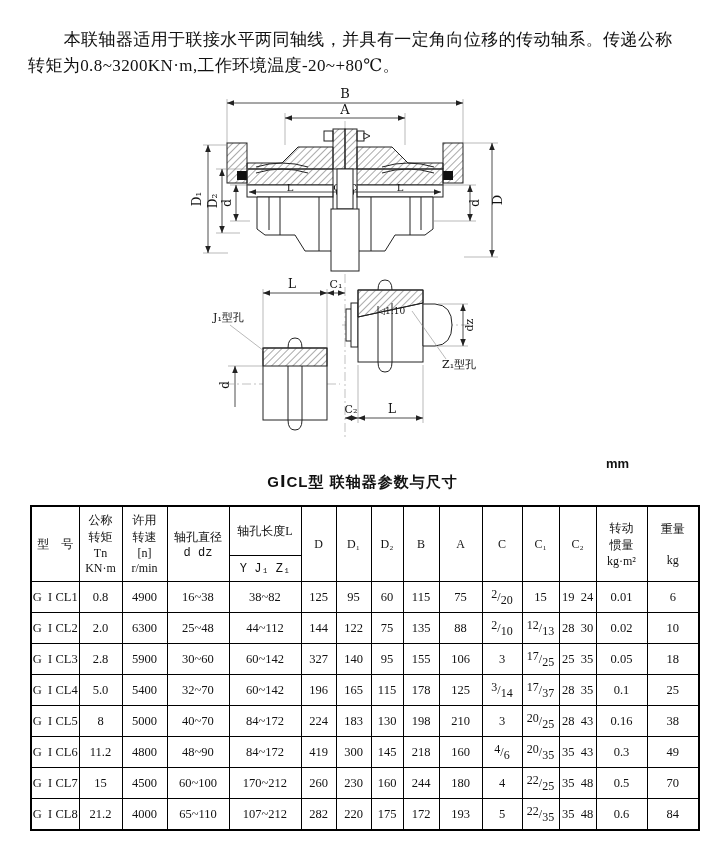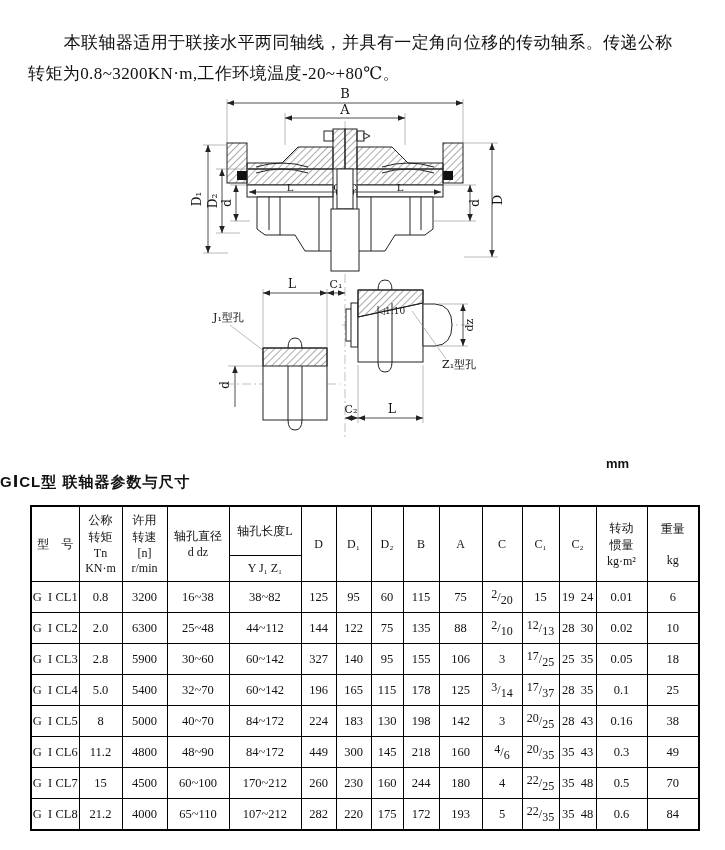--- a/index.html
+++ b/index.html
@@ -2,47 +2,47 @@
 <html><head>
 <meta charset="utf-8">
 <style>
   html,body{margin:0;padding:0;}
   body{
     width:725px;height:850px;position:relative;background:#fff;
     font-family:"Liberation Serif","DejaVu Serif",serif;color:#111;overflow:hidden;
   }
   .intro{
     position:absolute;top:10px;left:28px;width:662px;
-    font-size:17px;line-height:31px;text-indent:2.1em;letter-spacing:.4px;
+    font-size:17px;line-height:26px;text-indent:2.1em;letter-spacing:.4px;
   }
   .fig{position:absolute;top:85px;left:170px;width:370px;height:385px;}
   .fig text{font-family:"DejaVu Serif","Liberation Serif",serif;fill:#111;}
   .tbl-title{
-    position:absolute;top:473px;left:0;width:100%;
+    position:absolute;top:473px;left:0;width:100%;text-align:center;
     font-family:"Liberation Sans","DejaVu Sans",sans-serif;font-weight:bold;font-size:15px;
     letter-spacing:1px;
   }
   .unit{
     position:absolute;top:456px;left:606px;
     font-family:"Liberation Sans","DejaVu Sans",sans-serif;font-size:13px;font-weight:bold;
   }
   table.params{
     position:absolute;top:505px;left:30px;
     border-collapse:collapse;table-layout:fixed;width:670px;
     border:2px solid #000;
   }
   table.params th,table.params td{
     border:1px solid #000;text-align:center;vertical-align:middle;
     font-weight:normal;font-size:12px;padding:0;white-space:pre-line;
     overflow:hidden;
   }
   table.params td{white-space:pre;height:30px;font-size:12.5px;}
   tr.t1 th{height:48px;}
   tr.t2 th{height:25px;}
-  th.thick{border-bottom:3px solid #000;}
+  th.thick{border-bottom:3px solid #000;font-family:Liberation Mono, monospace;}
   .fn{position:relative;top:-3px;}
   .fd{position:relative;top:3px;}
   .fs{font-size:12px;}
   
   .ol{stroke:#222;stroke-width:1;fill:none;}
   .olw{stroke:#222;stroke-width:1;fill:#fff;}
   .hz{fill:url(#hx);stroke:#222;stroke-width:1;}
   .dim{stroke:#222;stroke-width:.8;}
   .ext{stroke:#8a8a8a;stroke-width:.6;}
   .cl{stroke:#999;stroke-width:.6;stroke-dasharray:9 3 2 3;}
@@ -249,21 +249,21 @@
 kg</th>
     </tr>
     <tr class="t2">
       <th class="thick">Y  J₁ Z₁</th>
     </tr>
   </thead>
   <tbody id="tbody">
       <tr>
         <td>G  I CL1</td>
         <td>0.8</td>
-        <td>3200</td>
+        <td>4900</td>
         <td>16~38</td>
         <td>38~82</td>
         <td>125</td>
         <td>95</td>
         <td>60</td>
         <td>115</td>
         <td>75</td>
         <td><span class="fn fs">2</span><span class="fs">/</span><span class="fd fs">20</span></td>
         <td>15</td>
         <td>19  24</td>
@@ -324,34 +324,34 @@
       <tr>
         <td>G  I CL5</td>
         <td>8</td>
         <td>5000</td>
         <td>40~70</td>
         <td>84~172</td>
         <td>224</td>
         <td>183</td>
         <td>130</td>
         <td>198</td>
-        <td>142</td>
+        <td>210</td>
         <td>3</td>
         <td><span class="fn fs">20</span><span class="fs">/</span><span class="fd fs">25</span></td>
         <td>28  43</td>
         <td>0.16</td>
         <td>38</td>
       </tr>
       <tr>
         <td>G  I CL6</td>
         <td>11.2</td>
         <td>4800</td>
         <td>48~90</td>
         <td>84~172</td>
-        <td>449</td>
+        <td>419</td>
         <td>300</td>
         <td>145</td>
         <td>218</td>
         <td>160</td>
         <td><span class="fn fs">4</span><span class="fs">/</span><span class="fd fs">6</span></td>
         <td><span class="fn fs">20</span><span class="fs">/</span><span class="fd fs">35</span></td>
         <td>35  43</td>
         <td>0.3</td>
         <td>49</td>
       </tr>

